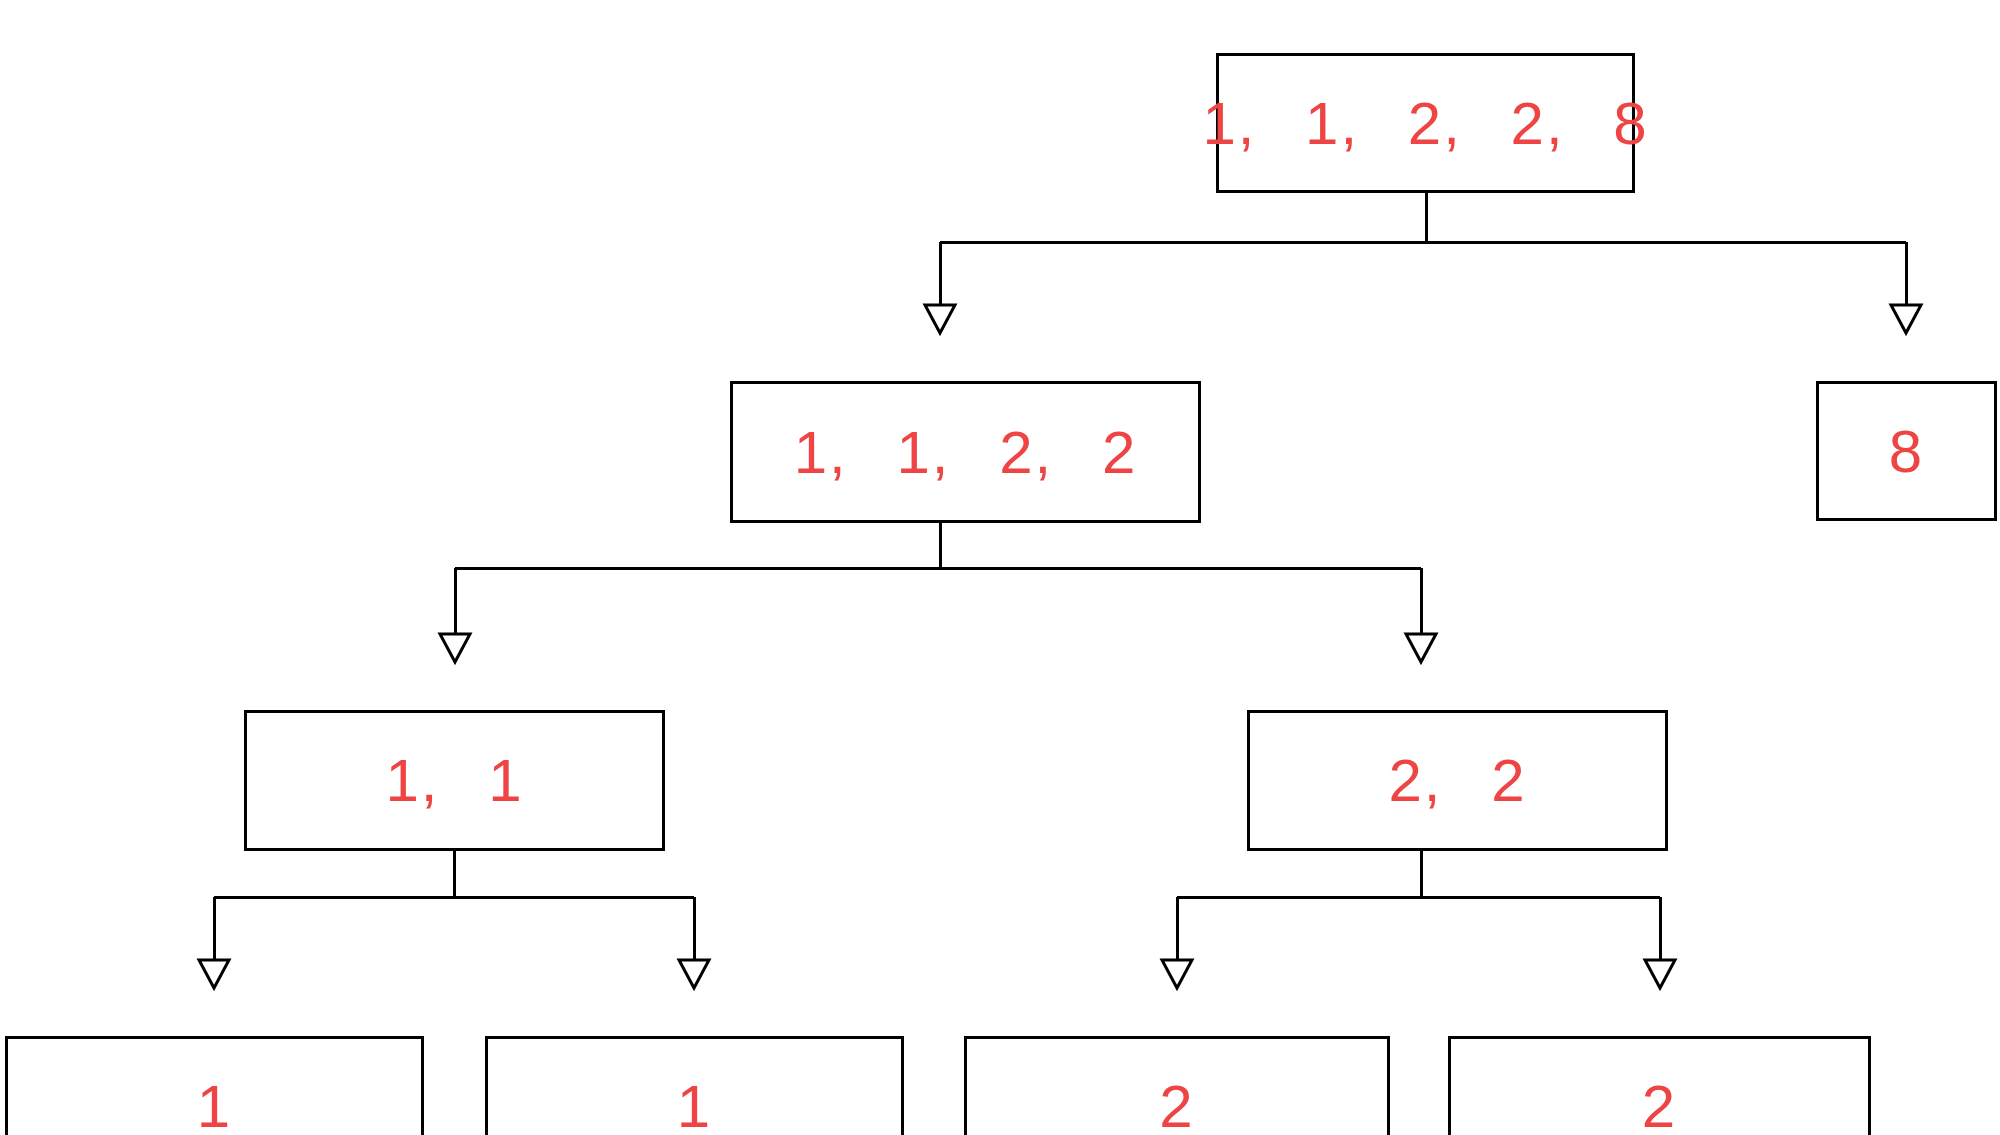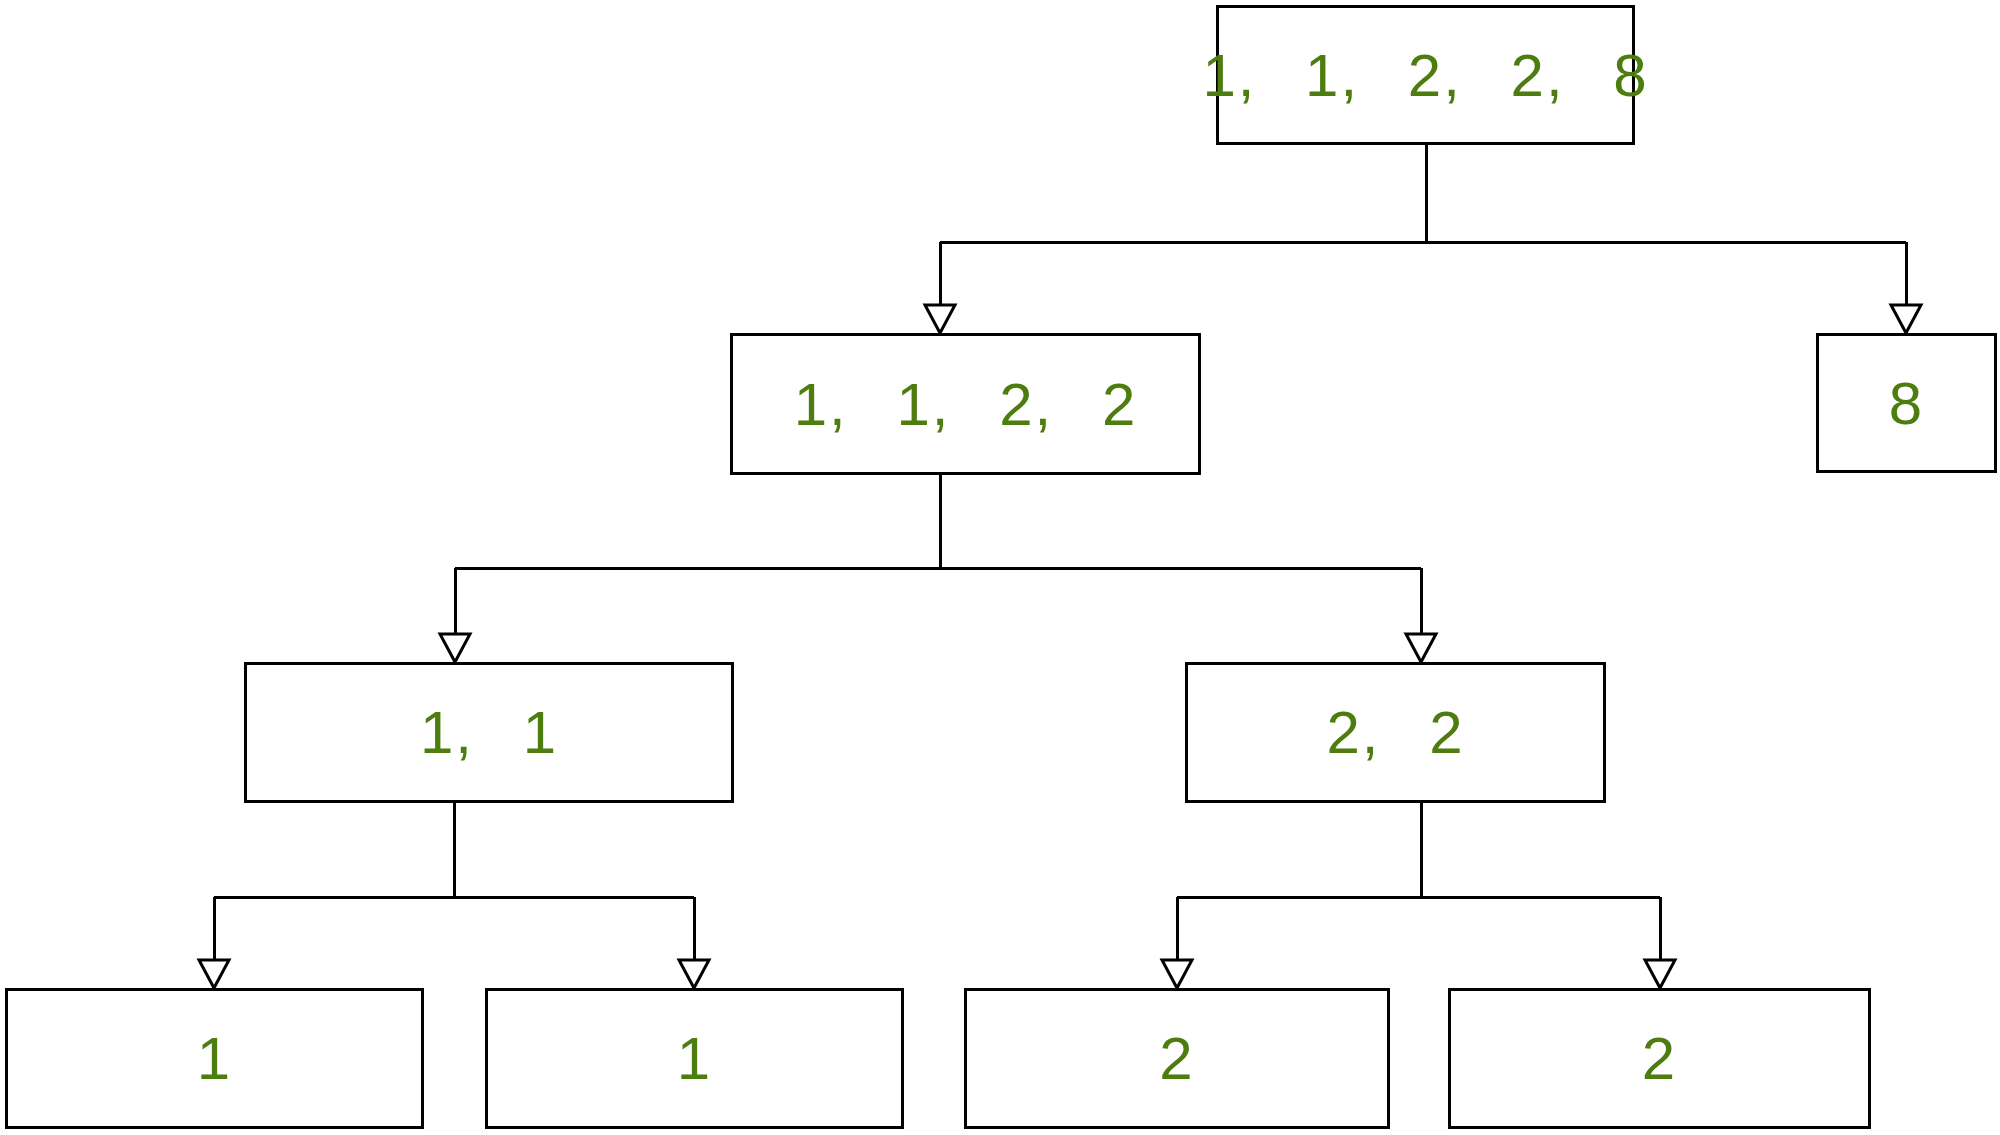--- a/index.html
+++ b/index.html
@@ -35,34 +35,35 @@
     stroke-linejoin: miter;
   }
   .node {
     position: absolute;
     box-sizing: border-box;
     border: 3px solid #000000;
     background: #ffffff;
     display: flex;
     align-items: center;
     justify-content: center;
-    color: #4d7c0f;
+    color: #ef4444;
     font-size: 60px;
     letter-spacing: 2px;
     word-spacing: 30px;
     white-space: nowrap;
+    margin-top: 48px;
   }
   
   .n-root        { left: 1216px; top:   5px; width: 419px; height: 140px; }
   
   .n-sublist1122 { left:  730px; top: 333px; width: 471px; height: 142px; }
   .n-single8     { left: 1816px; top: 333px; width: 181px; height: 140px; }
   
-  .n-sublist11   { left:  244px; top: 662px; width: 490px; height: 141px; }
-  .n-sublist22   { left: 1185px; top: 662px; width: 421px; height: 141px; }
+  .n-sublist11   { left:  244px; top: 662px; width: 421px; height: 141px; }
+  .n-sublist22   { left: 1247px; top: 662px; width: 421px; height: 141px; }
   
   .n-leaf1a      { left:    5px; top: 988px; width: 419px; height: 141px; }
   .n-leaf1b      { left:  485px; top: 988px; width: 419px; height: 141px; }
   .n-leaf2a      { left:  964px; top: 988px; width: 426px; height: 141px; }
   .n-leaf2b      { left: 1448px; top: 988px; width: 423px; height: 141px; }
 </style>
 </head>
 <body>
 
 <div class="canvas">

